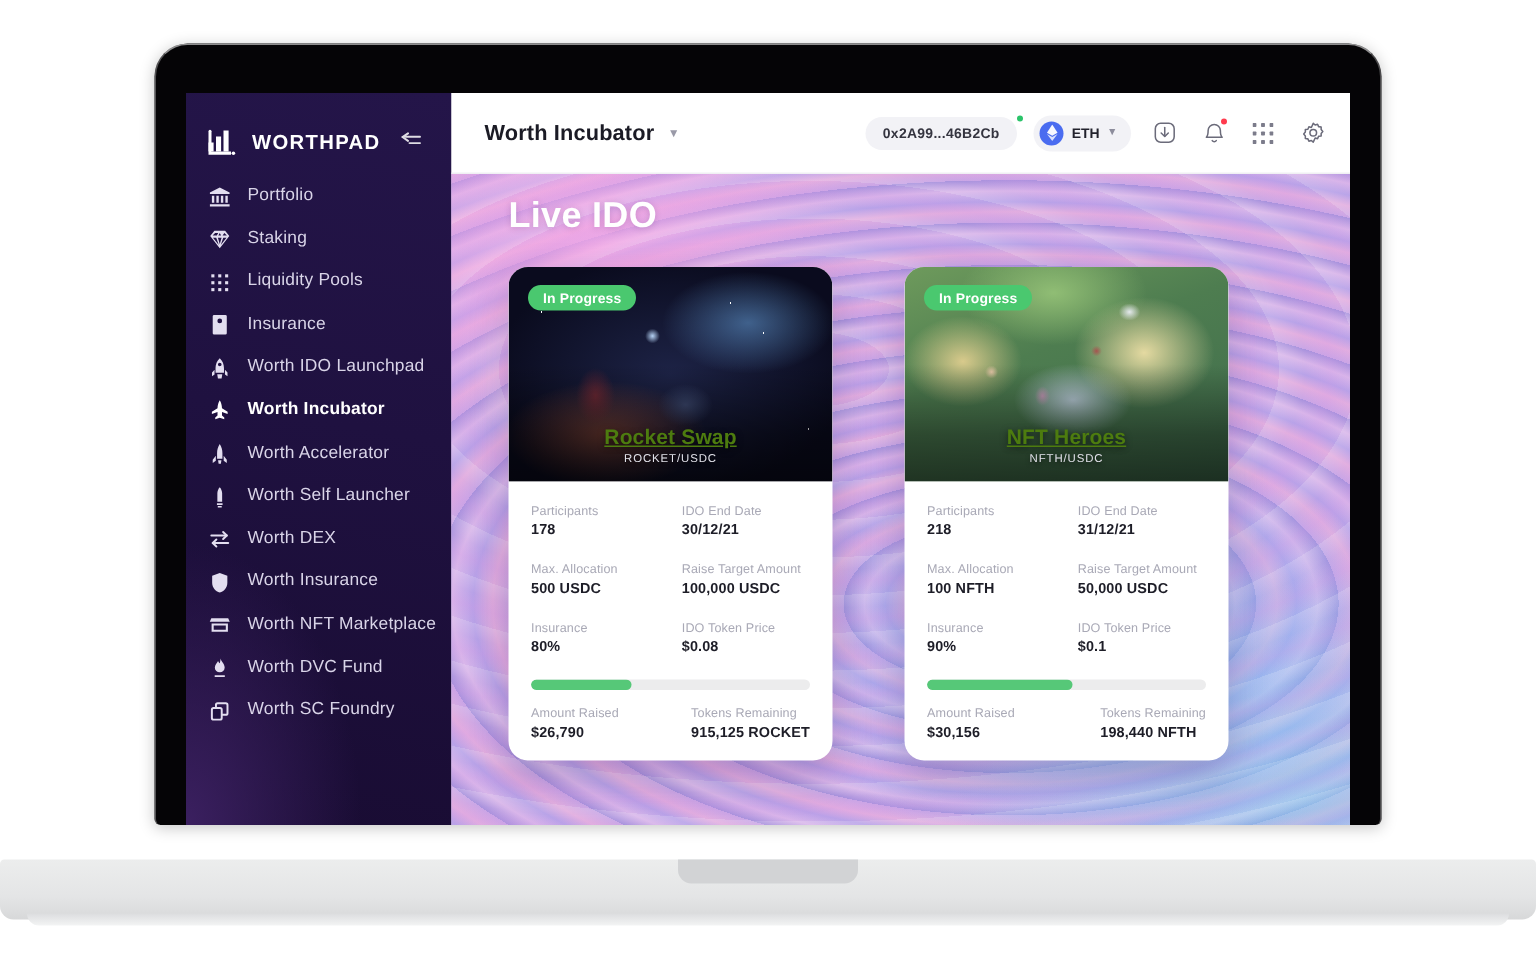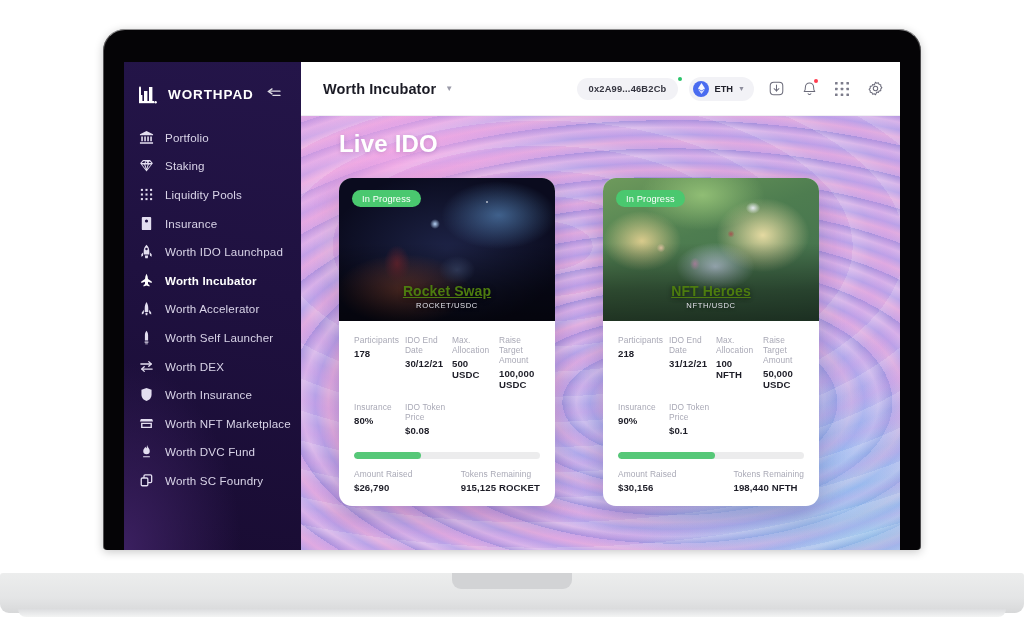--- a/index.html
+++ b/index.html
@@ -53,21 +53,21 @@
       linear-gradient(190deg,#241549 0%,#1f1140 45%,#190c33 100%);
     color:#fff;
   }
   .brand{ display:flex; align-items:center; gap:7px; padding:20px 0 0 12px; }
   .brand-mark{ width:25px; height:25px; position:relative; flex:0 0 auto;}
   .brand-name{ font-size:13.5px; font-weight:700; letter-spacing:.9px; color:#fff; }
   .collapse{ margin-left:6px; opacity:.85; font-size:13px; line-height:1; color:#fff; cursor:pointer;}
 
   .nav{ margin-top:16px; }
   .nav-item{
-    display:flex; align-items:center; gap:11px;
+    display:flex; gap:11px;
     height:28.6px; padding-left:14px; cursor:pointer;
     font-size:11.6px; color:#d9d4e8; letter-spacing:.15px;
   }
   .nav-item.active{ color:#fff; font-weight:700; }
   .nav-ico{ width:16px; height:16px; display:flex; align-items:center; justify-content:center; flex:0 0 16px; }
   .nav-ico svg{ display:block; }
 
   
   .topbar{
     position:absolute; left:177px; top:0; width:599px; height:54px;
@@ -164,31 +164,31 @@
       radial-gradient(7px 9px at 92px 86px, rgba(210,150,190,.8) 0%, rgba(210,150,190,0) 72%),
       radial-gradient(6px 6px at 58px 70px, rgba(235,200,170,.9) 0%, rgba(235,200,170,0) 72%),
       radial-gradient(5px 5px at 128px 56px, rgba(180,60,70,.75) 0%, rgba(180,60,70,0) 72%);
   }
   .hero-fade{
     position:absolute; left:0; right:0; bottom:0; height:78px;
     background:linear-gradient(180deg,rgba(0,0,0,0) 0%,rgba(0,0,0,.40) 60%,rgba(0,0,0,.56) 100%);
   }
   .badge{
     position:absolute; left:13px; top:12px; z-index:3;
-    background:#4ac86f; color:#fff; font-size:9.3px; font-weight:400;
+    background:#4ac86f; color:#fff; font-size:9.3px; font-weight:700;
     padding:3.5px 10px; border-radius:11px; letter-spacing:.1px; cursor:pointer;
   }
   .hero-text{ position:absolute; left:0; right:0; bottom:11px; z-index:3; text-align:center; }
   .hero-name{ font-size:14px; font-weight:700; color:#4d7c0f; letter-spacing:.1px;
     text-shadow:0 1px 5px rgba(0,0,0,.55);text-decoration:underline; }
   .hero-pair{ font-size:7.6px; color:#e2e2ea; letter-spacing:.6px; margin-top:2px;
     text-shadow:0 1px 3px rgba(0,0,0,.5); }
 
   .card-body{ padding:14px 15px 13px 15px; }
-  .grid2{ display:grid; grid-template-columns:1fr 1fr 1fr 1fr; row-gap:12px; column-gap:6px; }
+  .grid2{ display:grid; grid-template-columns:1fr 1fr; row-gap:12px; column-gap:6px;gap:15px; }
   .f-label{ font-size:8.4px; color:#a9a9b6; letter-spacing:.1px; margin-bottom:3px; }
   .f-value{ font-size:9.6px; font-weight:700; color:#1d1d27; letter-spacing:.1px; }
 
   .bar-wrap{ margin-top:16px; height:7px; border-radius:5px; background:#ececed; overflow:hidden; }
   .bar-fill{ height:100%; border-radius:5px; background:#56c878; }
   .foot{ display:flex; justify-content:space-between; margin-top:10px; }
   .foot-col.right{ text-align:left; }
 </style>
 </head>
 <body>

